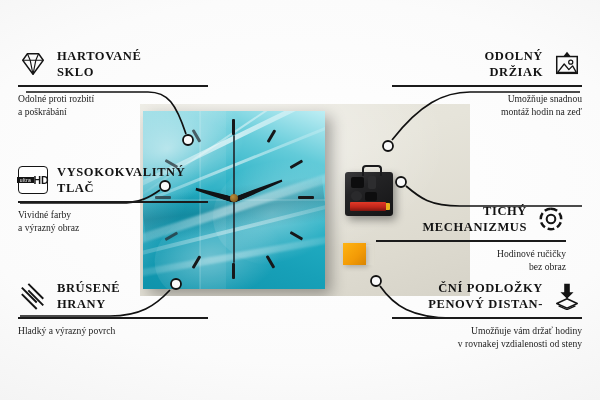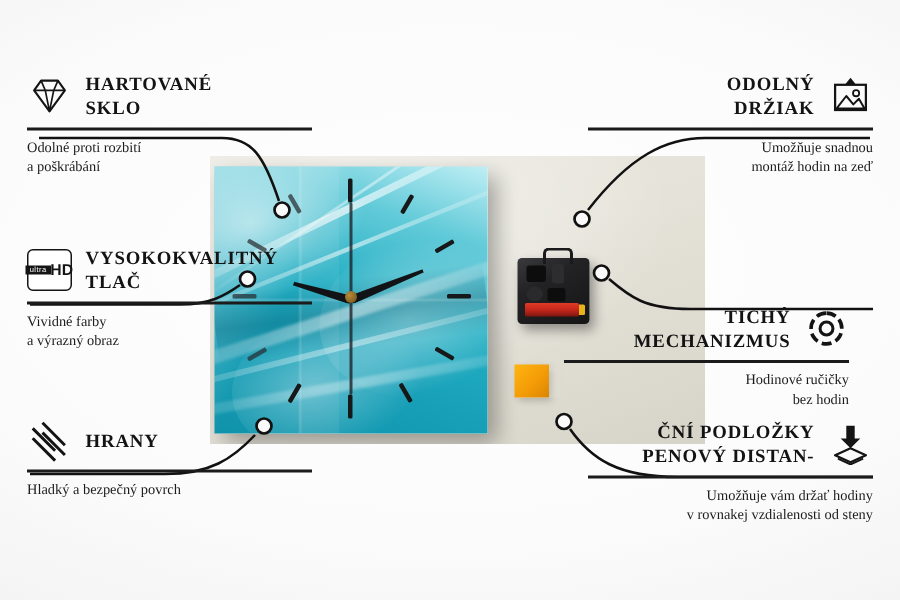--- a/index.html
+++ b/index.html
@@ -249,26 +249,27 @@
       <div>a výrazný obraz</div>
     </div>
   </div>
 
   <div class="callout left" id="c-edge">
     <div class="head">
       <svg class="ico" viewBox="0 0 32 30">
         <path d="M4 6 L20 22 M4 13 L20 29 M11 2 L27 18 M11 9 L27 25" fill="none" stroke="#141414" stroke-width="2.1"></path>
       </svg>
       <div>
+        <div class="title">BRÚSENÉ</div>
         <div class="title">HRANY</div>
       </div>
     </div>
     <div class="rule"></div>
     <div class="desc">
-      <div>Hladký a bezpečný povrch</div>
+      <div>Hladký a výrazný povrch</div>
     </div>
   </div>
 
   <div class="callout right" id="c-holder">
     <div class="head">
       <div style="flex:1">
         <div class="title">ODOLNÝ</div>
         <div class="title">DRŽIAK</div>
       </div>
       <svg class="ico" viewBox="0 0 32 30">
@@ -292,21 +293,21 @@
         <div class="title">MECHANIZMUS</div>
       </div>
       <svg class="ico" viewBox="0 0 32 30">
         <path d="M16 4 a11 11 0 1 1 -0.1 0" fill="none" stroke="#141414" stroke-width="2.6" stroke-dasharray="7 3.2" stroke-linecap="butt"></path>
         <circle cx="16" cy="15" r="4.6" fill="none" stroke="#141414" stroke-width="2.2"></circle>
       </svg>
     </div>
     <div class="rule"></div>
     <div class="desc">
       <div>Hodinové ručičky</div>
-      <div>bez hodin</div>
+      <div>bez obraz</div>
     </div>
   </div>
 
   <div class="callout right" id="c-foam">
     <div class="head">
       <div style="flex:1">
         <div class="title">ČNÍ PODLOŽKY</div>
         <div class="title">PENOVÝ DISTAN-</div>
       </div>
       <svg class="ico" viewBox="0 0 32 30">

